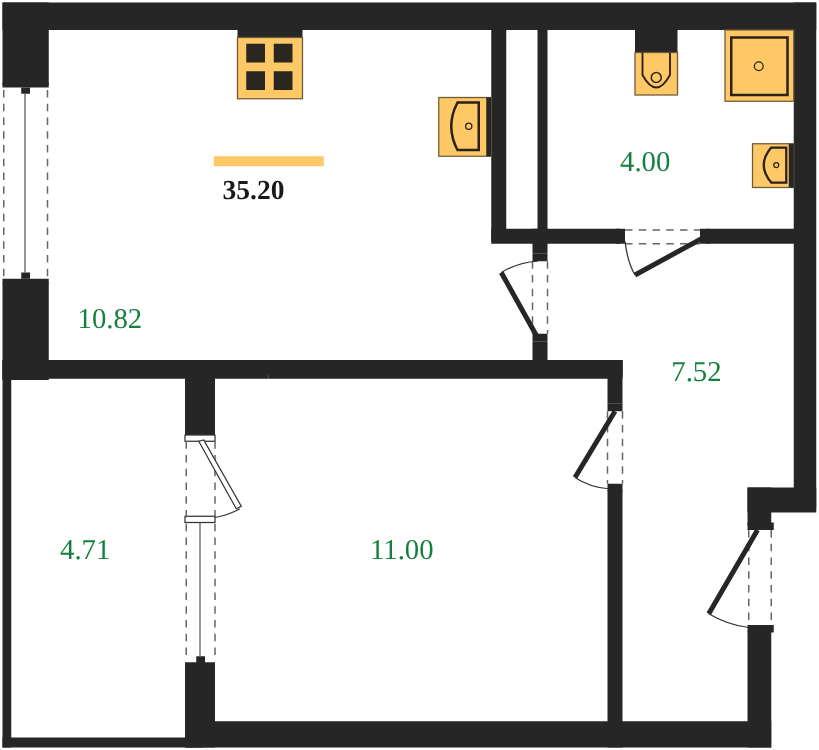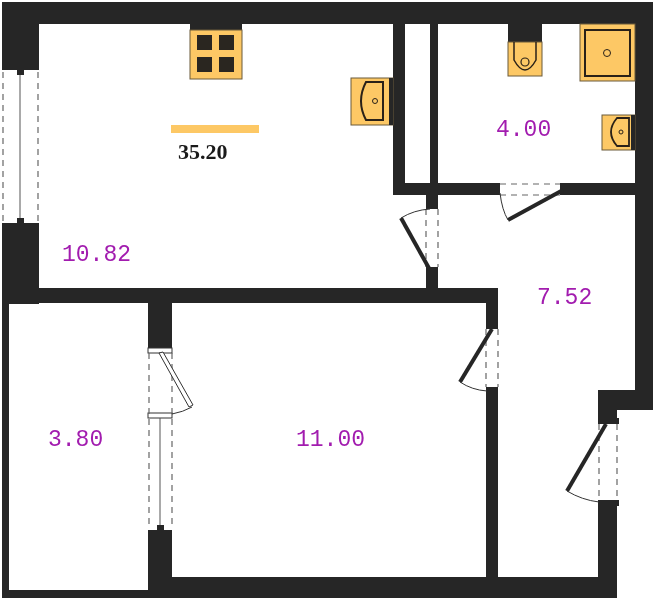--- a/index.html
+++ b/index.html
@@ -1,18 +1,18 @@
 <!DOCTYPE html>
 <html><head>
 <meta charset="utf-8">
 <style>
   html, body { margin: 0; padding: 0; background: #ffffff; }
   body { width: 655px; height: 600px; position: relative; overflow: hidden; font-family: "DejaVu Sans", sans-serif; }
   #plan { position: absolute; left: 0; top: 0; width: 655px; height: 600px; }
-  .room-label { position: absolute; font-family: Liberation Mono, monospace; color: #a21caf; font-size: 23px; white-space: nowrap; }
+  .room-label { position: absolute; font-family: Liberation Serif, serif; color: #15803d; font-size: 23px; white-space: nowrap; }
   .total-label { position: absolute; font-family: Liberation Serif, serif; font-weight: bold; color: #1a1a1a; font-size: 22px; }
   .total-bar { position: absolute; height: 8px; }
 </style>
 </head>
 <body>
 
 <svg id="plan" viewBox="0 0 655 600" xmlns="http://www.w3.org/2000/svg">
 
   <g fill="#262626">
 
@@ -153,13 +153,13 @@
   </g>
 </svg>
 
 <div class="total-bar" style="left:171px; top:125px; width:88px; background:#FDC865;"></div>
 <div class="total-label" style="left:178px; top:139px;">35.20</div>
 
 <div class="room-label" style="left:62px; top:242px;">10.82</div>
 <div class="room-label" style="left:496px; top:117px;">4.00</div>
 <div class="room-label" style="left:537px; top:285px;">7.52</div>
 <div class="room-label" style="left:296px; top:427px;text-align:center;">11.00</div>
-<div class="room-label" style="left:48px; top:427px;">3.80</div>
+<div class="room-label" style="left:48px; top:427px;">4.71</div>
 
 </body></html>

